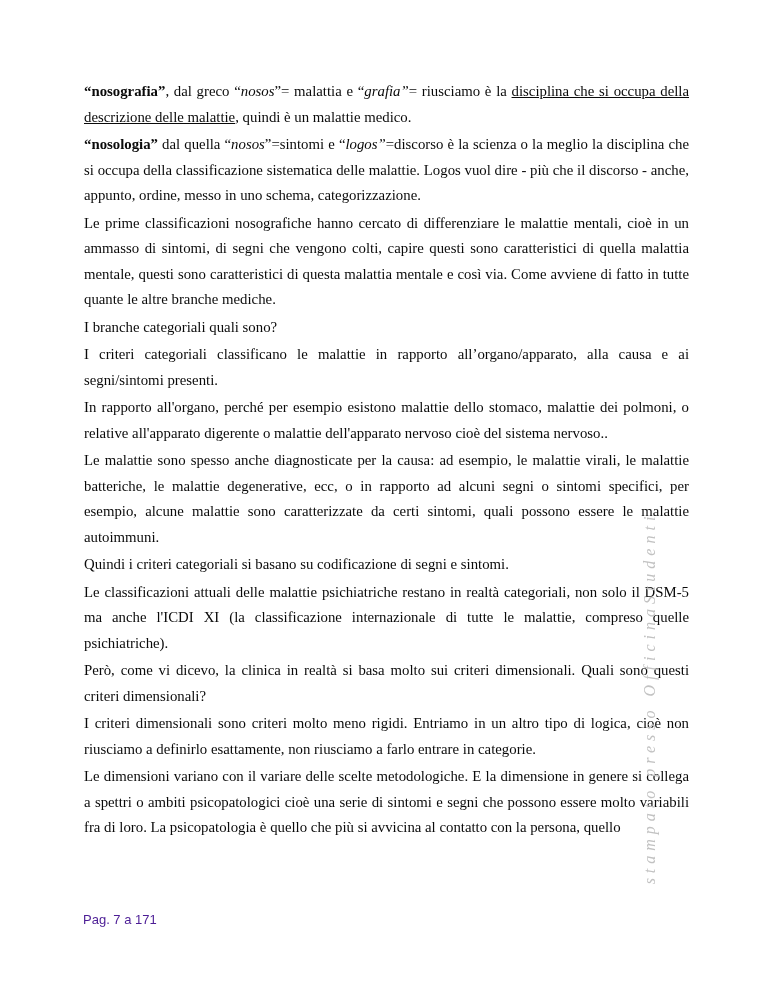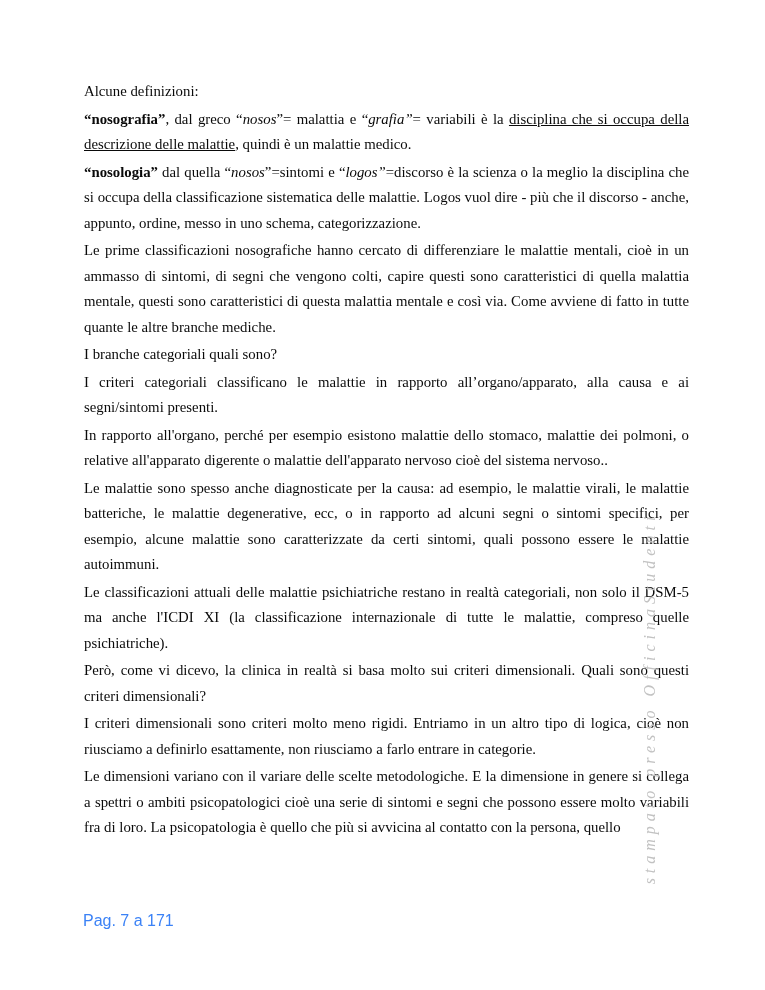--- a/index.html
+++ b/index.html
@@ -44,37 +44,37 @@
     font-size: 16px;
     letter-spacing: 5px;
     color: #c2c2c2;
     pointer-events: none;
   }
   .footer {
     position: absolute;
     left: 83px;
     top: 912px;
     font-family: "Liberation Sans", sans-serif;
-    font-size: 16px;
-    color: #3b82f6;
+    font-size: 13px;
+    color: #4c1d95;
   }
 </style>
 </head>
 <body>
 
 <div class="page">
   <div class="doc-body">
-      <p><span>Alcune definizioni:</span></p>
-      <p><span class="seg-b">“nosografia”</span><span>, dal greco “</span><span class="seg-i">nosos</span><span>”= malattia e “</span><span class="seg-i">grafia”</span><span>= variabili è la </span><span class="seg-u">disciplina che si occupa della descrizione delle malattie</span><span>, quindi è un malattie medico.</span></p>
+      <p><span class="seg-b">“nosografia”</span><span>, dal greco “</span><span class="seg-i">nosos</span><span>”= malattia e “</span><span class="seg-i">grafia”</span><span>= riusciamo è la </span><span class="seg-u">disciplina che si occupa della descrizione delle malattie</span><span>, quindi è un malattie medico.</span></p>
       <p><span class="seg-b">“nosologia”</span><span> dal quella “</span><span class="seg-i">nosos</span><span>”=sintomi e “</span><span class="seg-i">logos”</span><span>=discorso è la scienza o la meglio la disciplina che si occupa della classificazione sistematica delle malattie. Logos vuol dire - più che il discorso - anche, appunto, ordine, messo in uno schema, categorizzazione.</span></p>
       <p><span>Le prime classificazioni nosografiche hanno cercato di differenziare le malattie mentali, cioè in un ammasso di sintomi, di segni che vengono colti, capire questi sono caratteristici di quella malattia mentale, questi sono caratteristici di questa malattia mentale e così via. Come avviene di fatto in tutte quante le altre branche mediche.</span></p>
       <p><span>I branche categoriali quali sono?</span></p>
       <p><span>I criteri categoriali classificano le malattie in rapporto all’organo/apparato, alla causa e ai segni/sintomi presenti.</span></p>
       <p><span>In rapporto all'organo, perché per esempio esistono malattie dello stomaco, malattie dei polmoni, o relative all'apparato digerente o malattie dell'apparato nervoso cioè del sistema nervoso..</span></p>
       <p><span>Le malattie sono spesso anche diagnosticate per la causa: ad esempio, le malattie virali, le malattie batteriche, le malattie degenerative, ecc, o in rapporto ad alcuni segni o sintomi specifici, per esempio, alcune malattie sono caratterizzate da certi sintomi, quali possono essere le malattie autoimmuni.</span></p>
+      <p><span>Quindi i criteri categoriali si basano su codificazione di segni e sintomi.</span></p>
       <p><span>Le classificazioni attuali delle malattie psichiatriche restano in realtà categoriali, non solo il DSM-5 ma anche l'ICDI XI (la classificazione internazionale di tutte le malattie, compreso quelle psichiatriche).</span></p>
       <p><span>Però, come vi dicevo, la clinica in realtà si basa molto sui criteri dimensionali. Quali sono questi criteri dimensionali?</span></p>
       <p><span>I criteri dimensionali sono criteri molto meno rigidi. Entriamo in un altro tipo di logica, cioè non riusciamo a definirlo esattamente, non riusciamo a farlo entrare in categorie.</span></p>
       <p><span>Le dimensioni variano con il variare delle scelte metodologiche. E la dimensione in genere si collega a spettri o ambiti psicopatologici cioè una serie di sintomi e segni che possono essere molto variabili fra di loro. La psicopatologia è quello che più si avvicina al contatto con la persona, quello</span></p>
     </div>
   <div class="watermark">stampato presso OfficinaStudenti</div>
   <div class="footer">Pag. 7 a 171</div>
 </div>
 
 </body></html>

